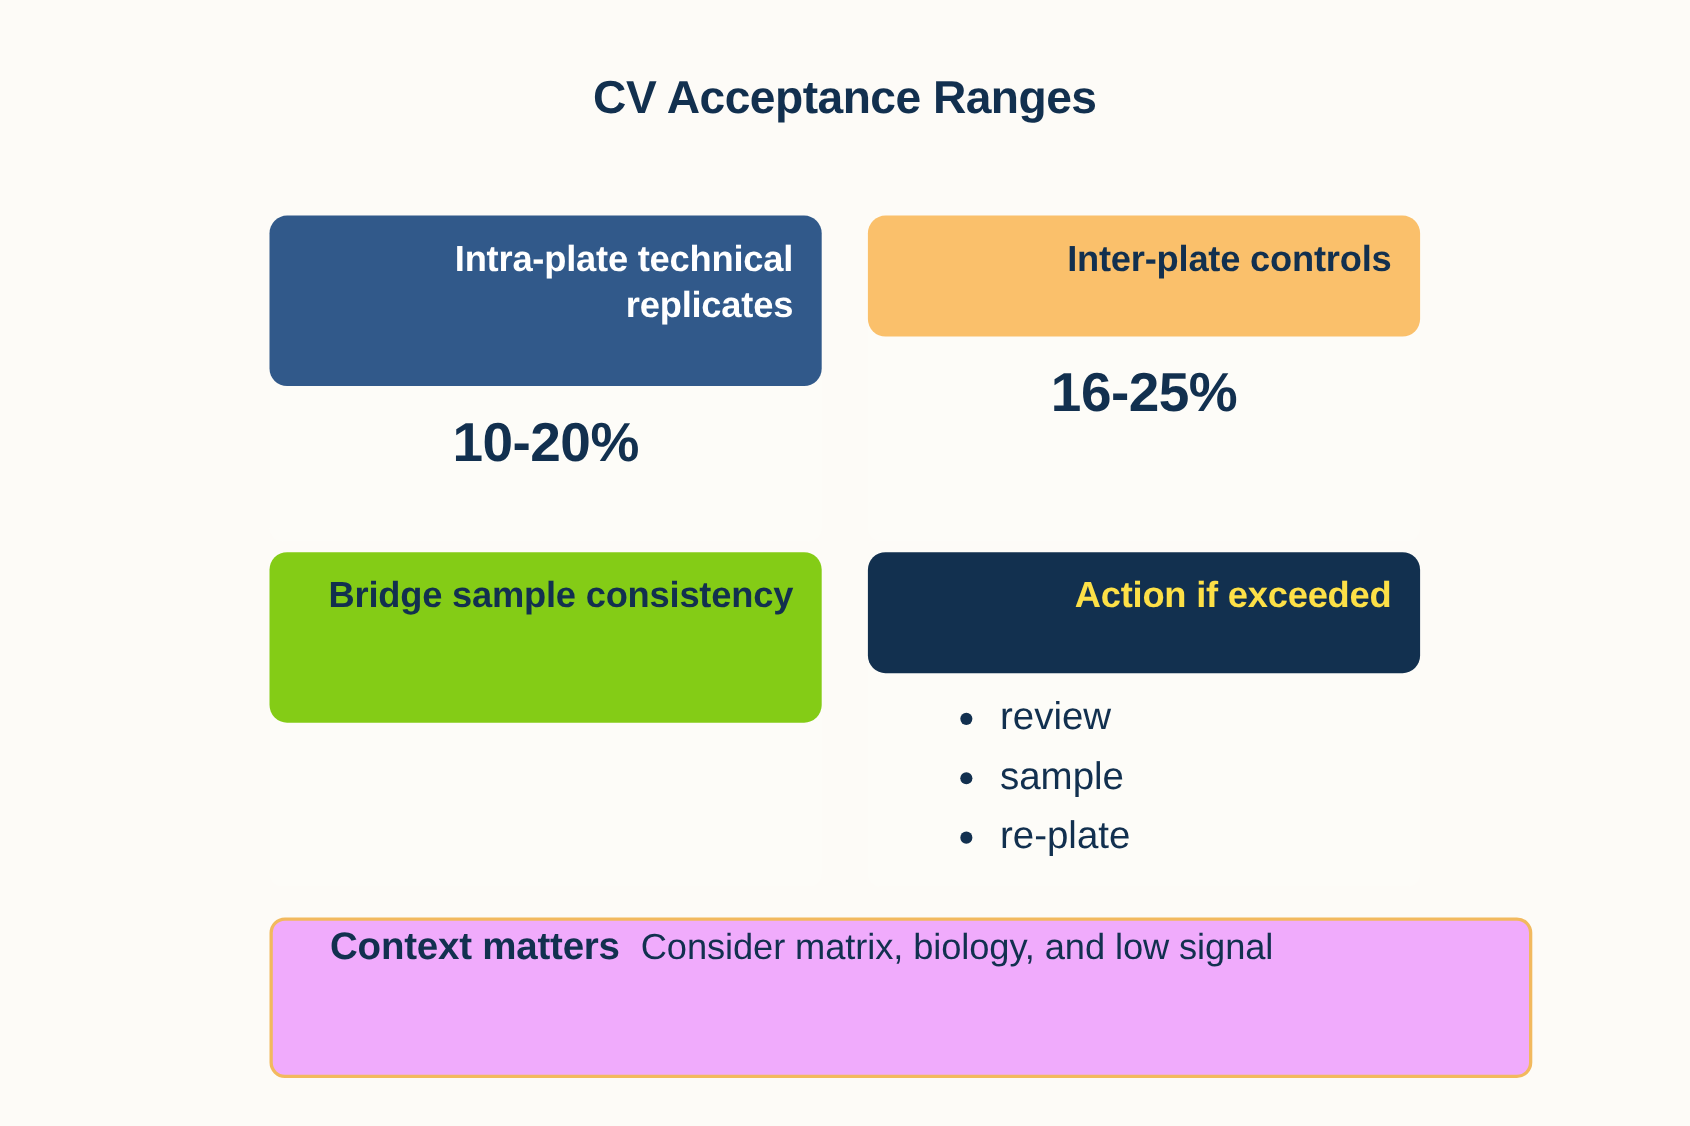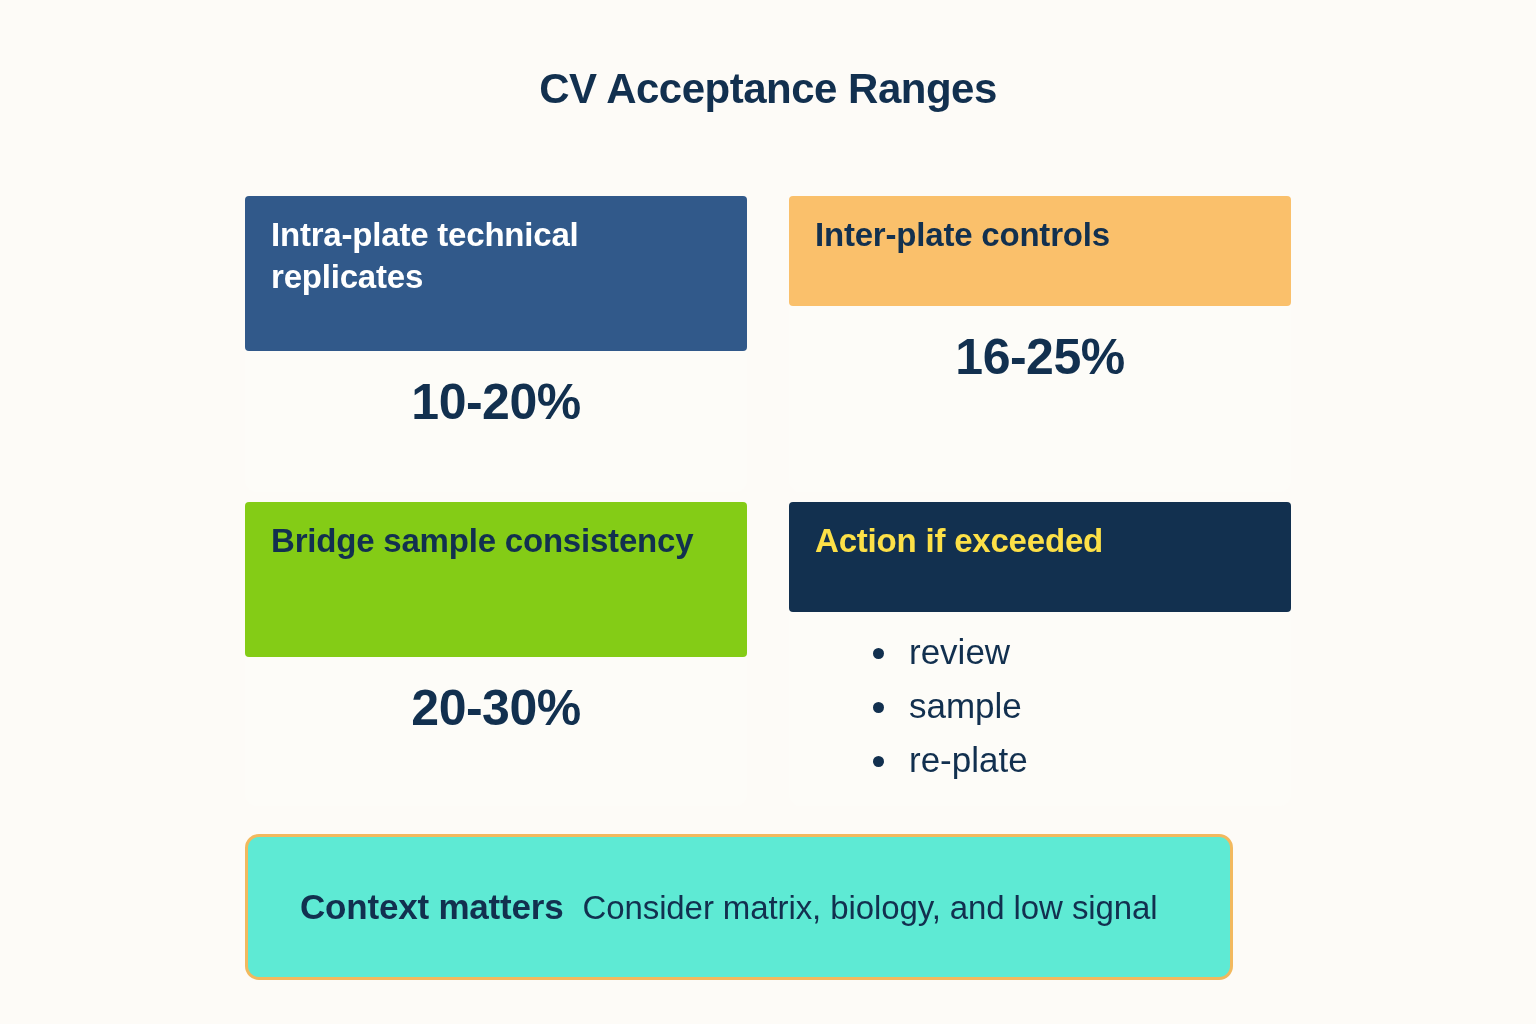--- a/index.html
+++ b/index.html
@@ -51,24 +51,24 @@
   .card {
     position: relative;
     background: #FDFCF8;
     border-radius: 12px;
     overflow: visible;
     display: flex;
     flex-direction: column;
   }
 
   .card-header {
-    border-radius: 4px;
+    border-radius: 16px;
     box-sizing: border-box;
     padding: 18px 26px 20px 26px;
-    text-align: left;
+    text-align: right;
     font-size: 33px;
     font-weight: 700;
     line-height: 1.28;
     letter-spacing: -0.2px;
   }
 
   .card-header.two-line { min-height: 155px; }
   .card-header.one-line { min-height: 110px; }
 
   .hdr-blue      { background: #31598A; color: #FFFFFF; }
@@ -123,28 +123,27 @@
     height: 11px;
     border-radius: 50%;
     background: #12304F;
   }
 
   
   .footer {
     position: absolute;
     left: 245px;
     top: 834px;
-    width: 988px;
+    width: 1148px;
     height: 146px;
     box-sizing: border-box;
-    background: #5eead4;
+    background: #f0abfc;
     border: 3px solid #F2B95E;
     border-radius: 14px;
     display: flex;
-    align-items: center;
   }
 
   .footer-inner {
     padding: 0 52px 0 52px;
     line-height: 1.38;
   }
 
   .footer-lead {
     font-size: 35px;
     font-weight: 700;
@@ -177,23 +176,20 @@
 
     <div class="card">
       <div class="card-header hdr-orange one-line">Inter-plate controls</div>
       <div class="card-body">
         <div class="metric">16-25%</div>
       </div>
     </div>
 
     <div class="card">
       <div class="card-header hdr-lightblue two-line">Bridge sample consistency</div>
-      <div class="card-body">
-        <div class="metric">20-30%</div>
-      </div>
     </div>
 
     <div class="card">
       <div class="card-header hdr-navy one-line">Action if exceeded</div>
       <div class="card-body list-body">
         <ul class="bullet-list">
           <li>
             <span class="dot"></span>
             <span>review</span>
           </li>

